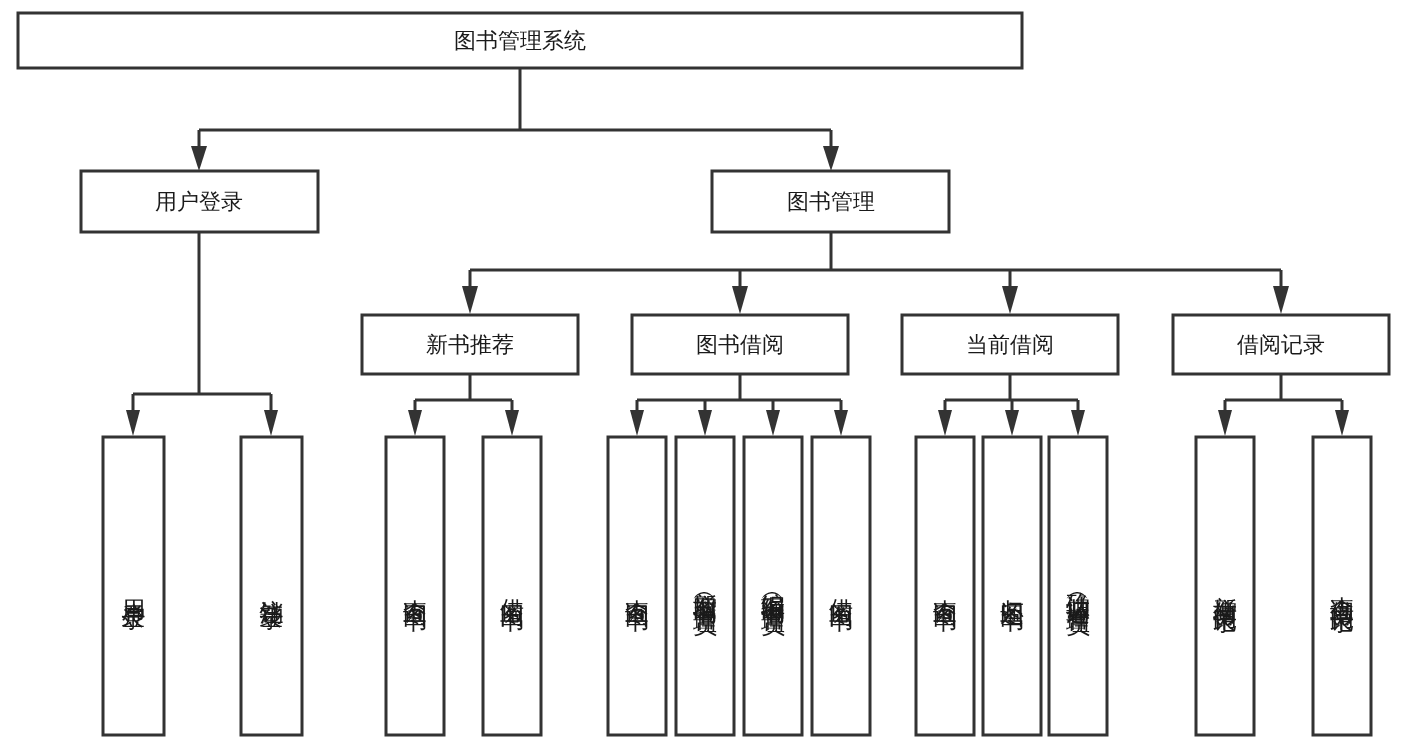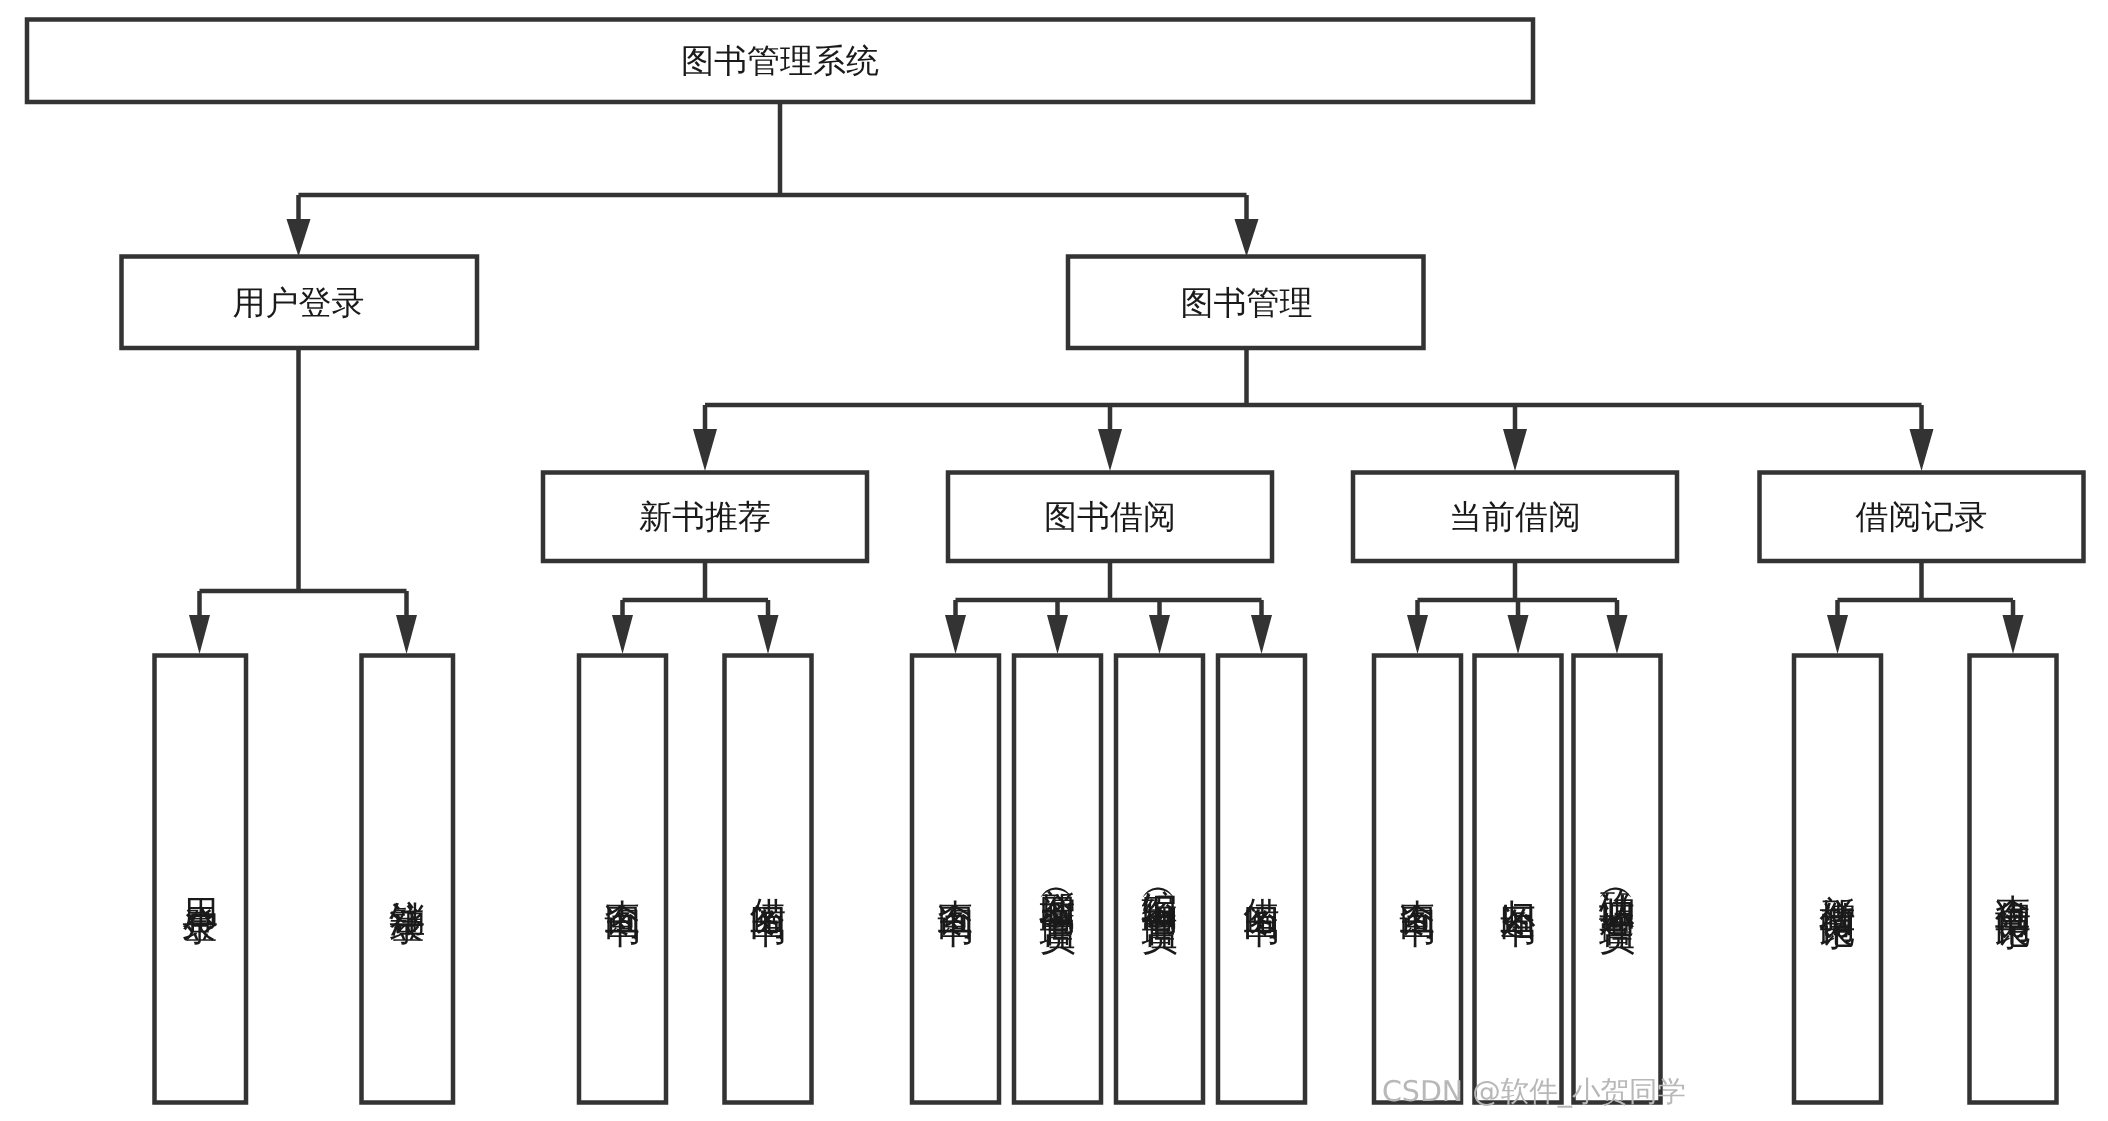--- a/index.html
+++ b/index.html
@@ -198,14 +198,13 @@
     <span class="leaf-label">确认归还（管理员）</span>
   </div>
 
   <div class="leaf-label-wrap" style="left:1196px; top:437px; width:58px; height:298px;">
     <span class="leaf-label">新增借阅记录</span>
   </div>
   <div class="leaf-label-wrap" style="left:1313px; top:437px; width:58px; height:298px;">
     <span class="leaf-label">查询借阅记录</span>
   </div>
 
-  <div id="watermark">CSDN @软件_小贺同学</div>
 </div>
 
 </body></html>

